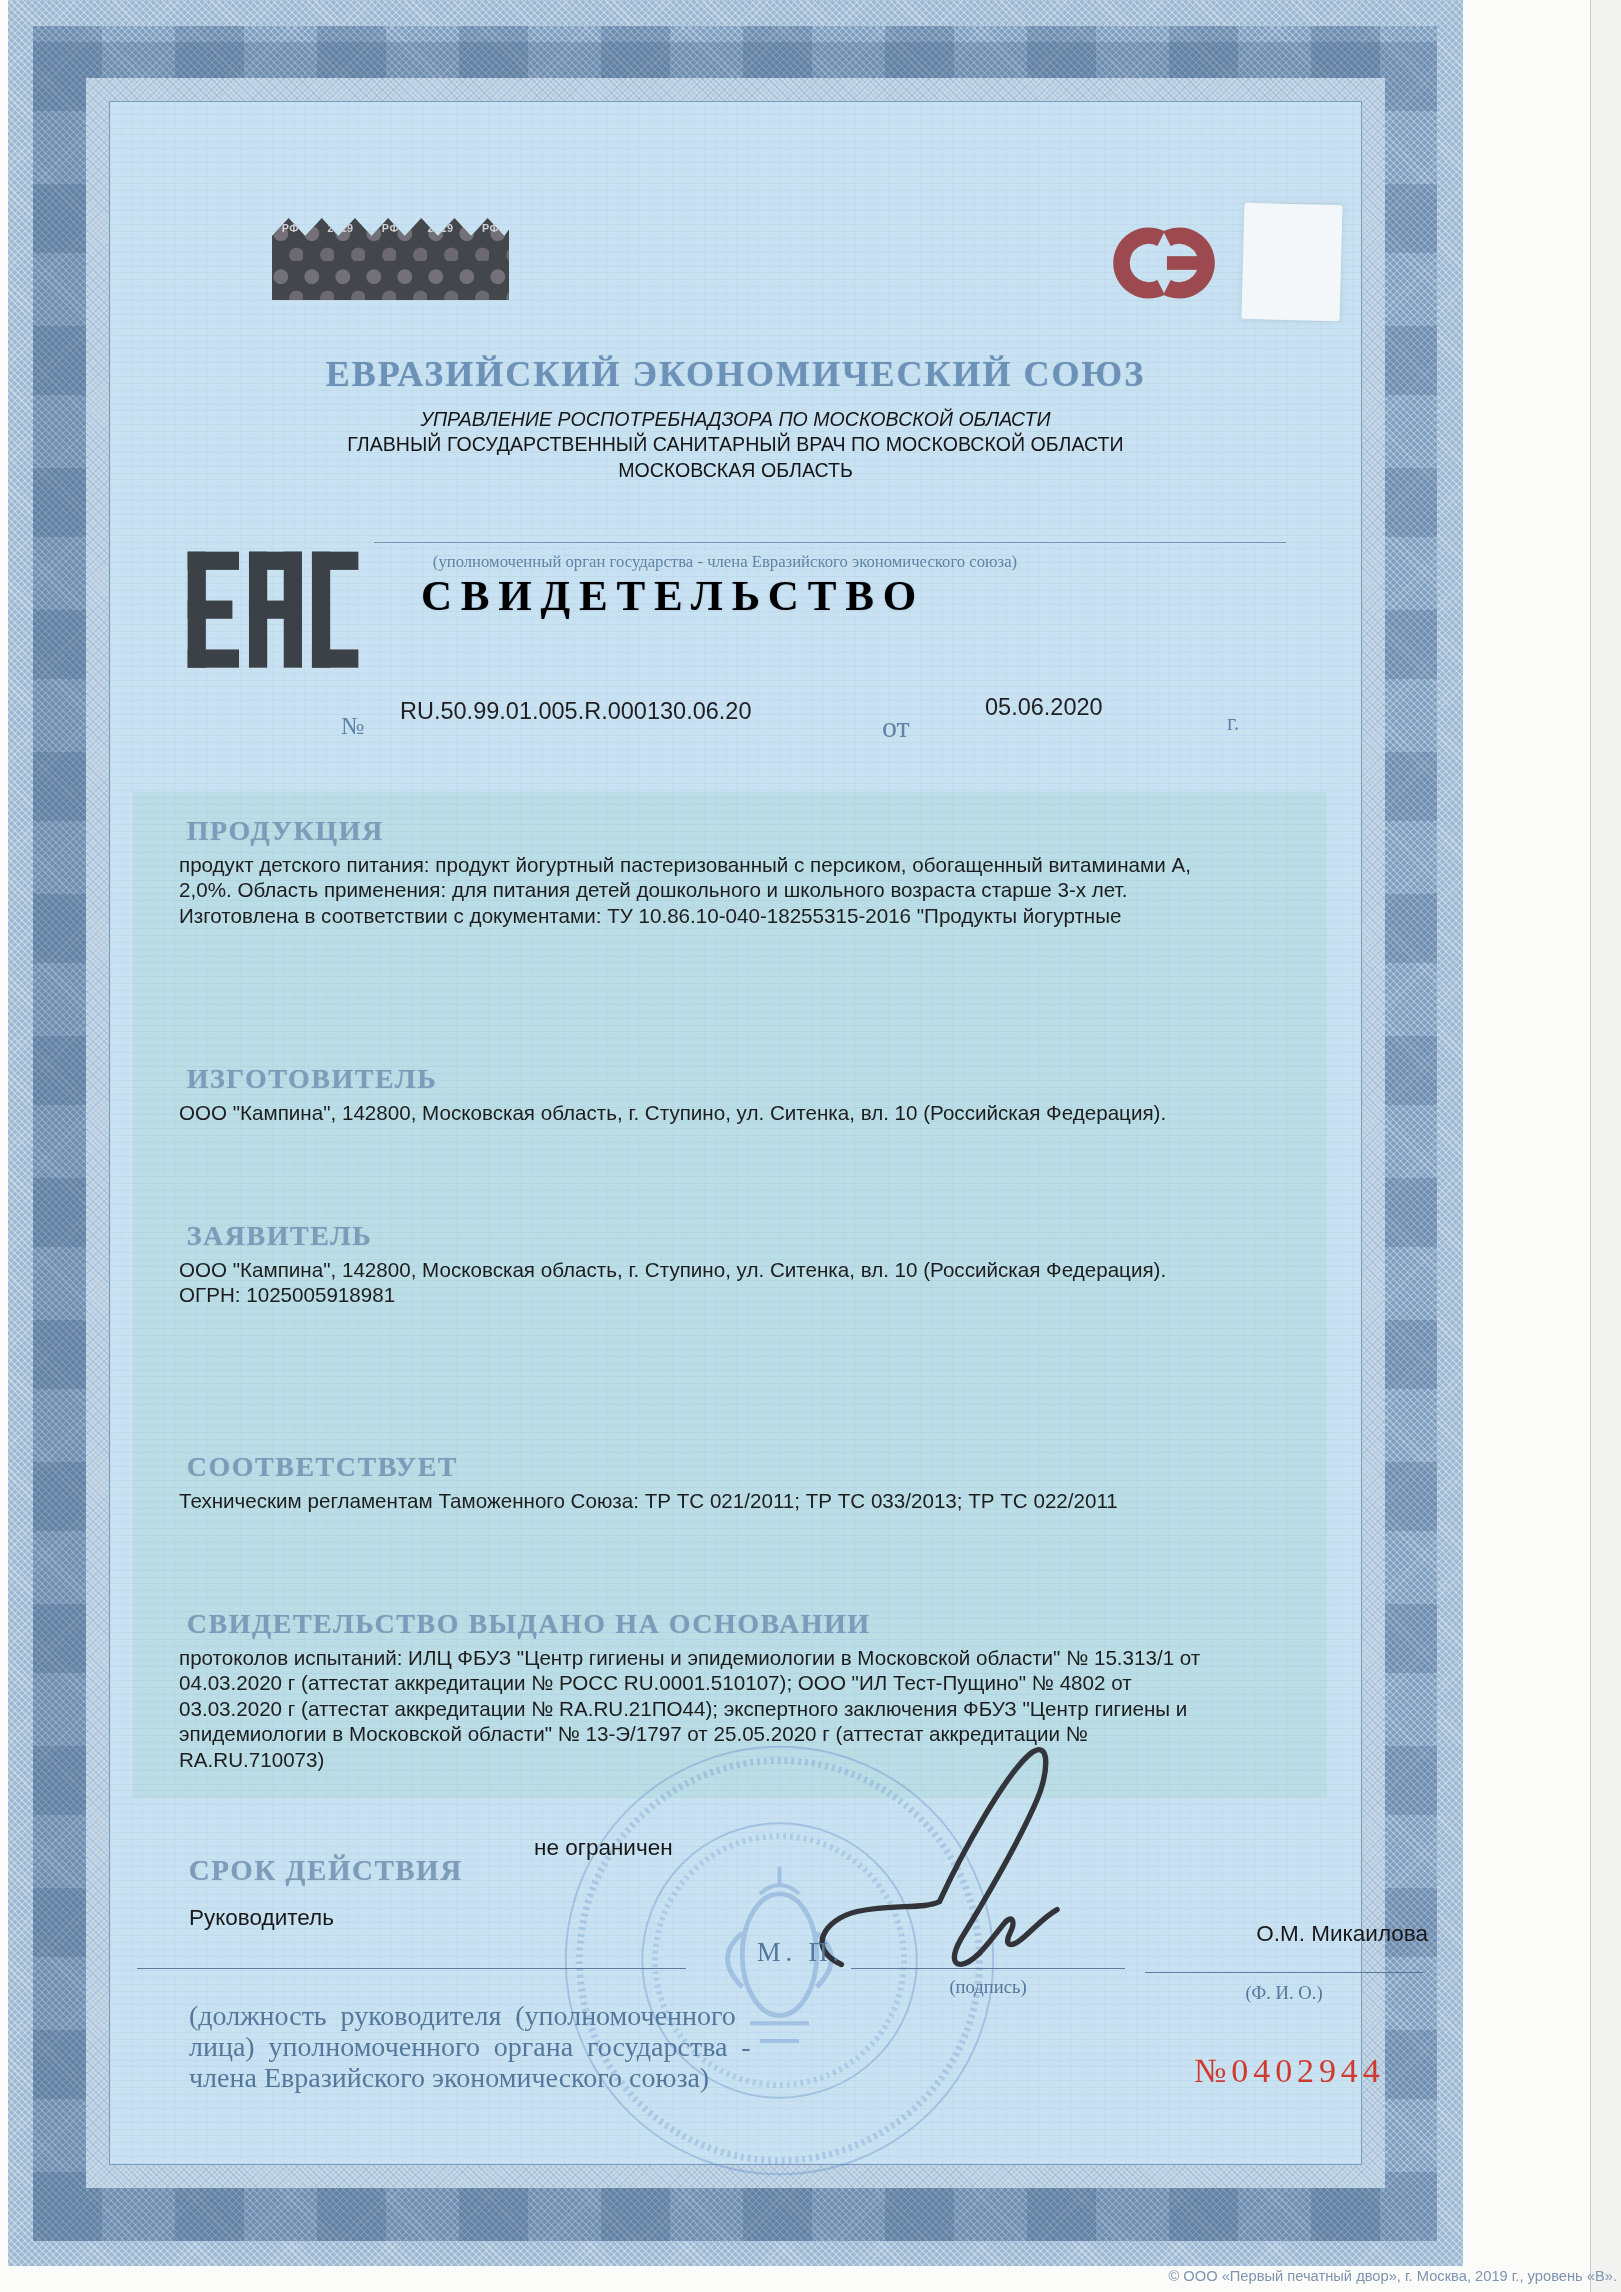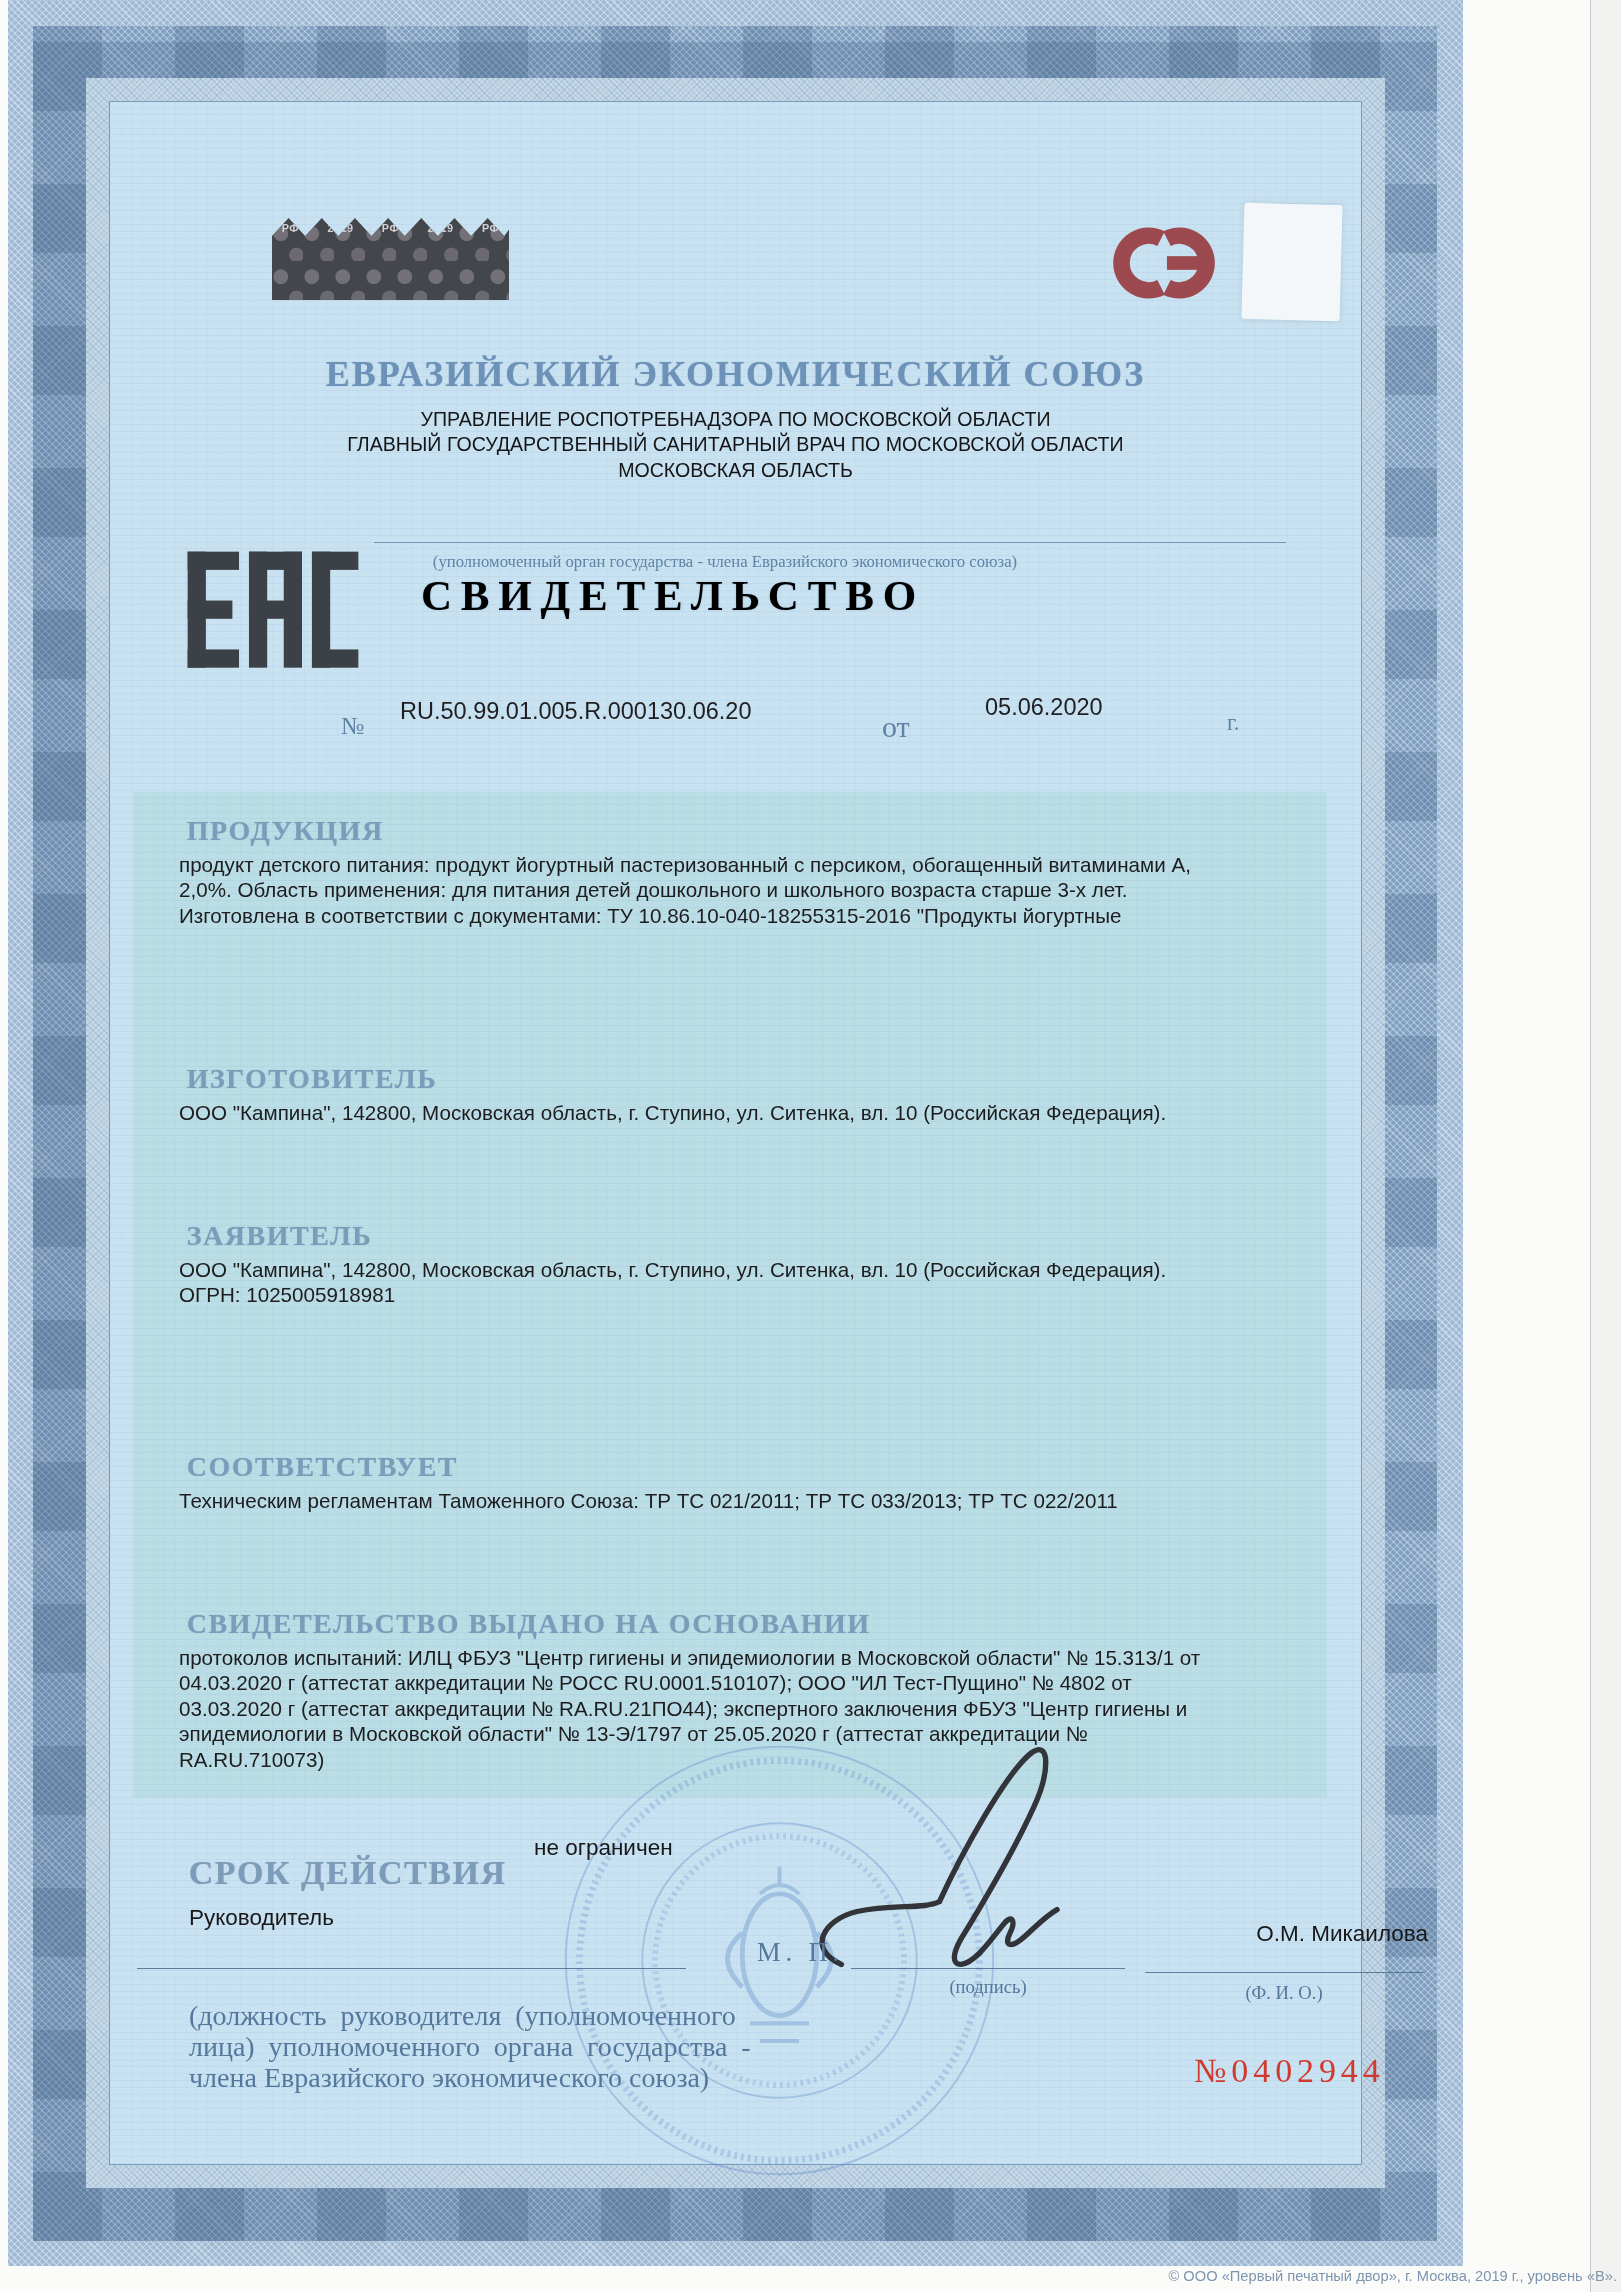--- a/index.html
+++ b/index.html
@@ -112,21 +112,21 @@
   </div>
 
   <div class="abs holo"></div>
   <svg class="abs" style="left:1106px;top:223px;" width="118" height="80" viewBox="0 0 120 82">
     <path d="M 56 16 A 28 28 0 1 0 56 66" fill="none" stroke="#9c4a50" stroke-width="17"></path>
     <path d="M 62 16 A 28 28 0 1 1 62 66" fill="none" stroke="#9c4a50" stroke-width="17"></path>
     <rect x="62" y="34" width="34" height="14" fill="#9c4a50"></rect>
   </svg>
 
   <div class="abs union-title">ЕВРАЗИЙСКИЙ ЭКОНОМИЧЕСКИЙ СОЮЗ</div>
-  <div class="abs auth-line" style="top:408px;">УПРАВЛЕНИЕ РОСПОТРЕБНАДЗОРА ПО МОСКОВСКОЙ ОБЛАСТИ</div>
+  <div class="abs auth-line" style="top:408px;font-style:italic;">УПРАВЛЕНИЕ РОСПОТРЕБНАДЗОРА ПО МОСКОВСКОЙ ОБЛАСТИ</div>
   <div class="abs auth-line" style="top:433px;">ГЛАВНЫЙ ГОСУДАРСТВЕННЫЙ САНИТАРНЫЙ ВРАЧ ПО МОСКОВСКОЙ ОБЛАСТИ</div>
   <div class="abs auth-line" style="top:459px;">МОСКОВСКАЯ ОБЛАСТЬ</div>
   <div class="abs rule" style="left:374px;top:542px;width:912px;"></div>
   <div class="abs auth-note">(уполномоченный орган государства - члена Евразийского экономического союза)</div>
 
   <svg class="abs" style="left:186px;top:532px;" width="174" height="157" viewBox="0 0 210 158">
     <g fill="#3c4147">
       <rect x="2" y="8" width="22" height="140"></rect>
       <rect x="2" y="8" width="62" height="22"></rect>
       <rect x="2" y="67" width="54" height="22"></rect>
@@ -187,21 +187,21 @@
       <circle cx="235" cy="228" r="204" stroke-width="7" stroke-dasharray="3 4" opacity="0.8"></circle>
       <circle cx="235" cy="228" r="140" stroke-width="2"></circle>
       <circle cx="235" cy="228" r="127" stroke-width="6" stroke-dasharray="3 4" opacity="0.7"></circle>
       <ellipse cx="235" cy="222" rx="38" ry="62" stroke-width="5"></ellipse>
       <path d="M 197 200 q -30 25 0 55 M 273 200 q 30 25 0 55" stroke-width="5"></path>
       <path d="M 215 160 q 20 -18 40 0 M 235 150 v -18" stroke-width="4"></path>
       <path d="M 205 292 h 60 M 215 310 h 40" stroke-width="4"></path>
     </g>
   </svg>
 
-  <div class="abs shead" style="left:181px;top:1854px;font-size:34px;">СРОК ДЕЙСТВИЯ</div>
+  <div class="abs shead" style="left:181px;top:1854px;font-size:29px;">СРОК ДЕЙСТВИЯ</div>
   <div class="abs black23" style="left:534px;top:1835px;">не ограничен</div>
   <div class="abs black23" style="left:189px;top:1905px;">Руководитель</div>
 
   <svg class="abs" style="left:814px;top:1737px;" width="294" height="251" viewBox="0 0 300 256">
     <g fill="none" stroke="#26262a" stroke-width="5.5" stroke-linecap="round" opacity="0.92">
       <path d="M 28 232 C -8 216 10 186 44 178 C 80 170 112 176 128 168 C 150 120 196 36 222 16 C 242 2 240 38 224 72 C 204 116 172 170 150 206 C 142 220 140 232 150 232 C 166 230 182 204 196 188"></path>
       <path d="M 196 188 C 202 182 206 188 200 200 C 194 212 200 216 212 206 C 224 196 234 184 248 176"></path>
     </g>
   </svg>
 

